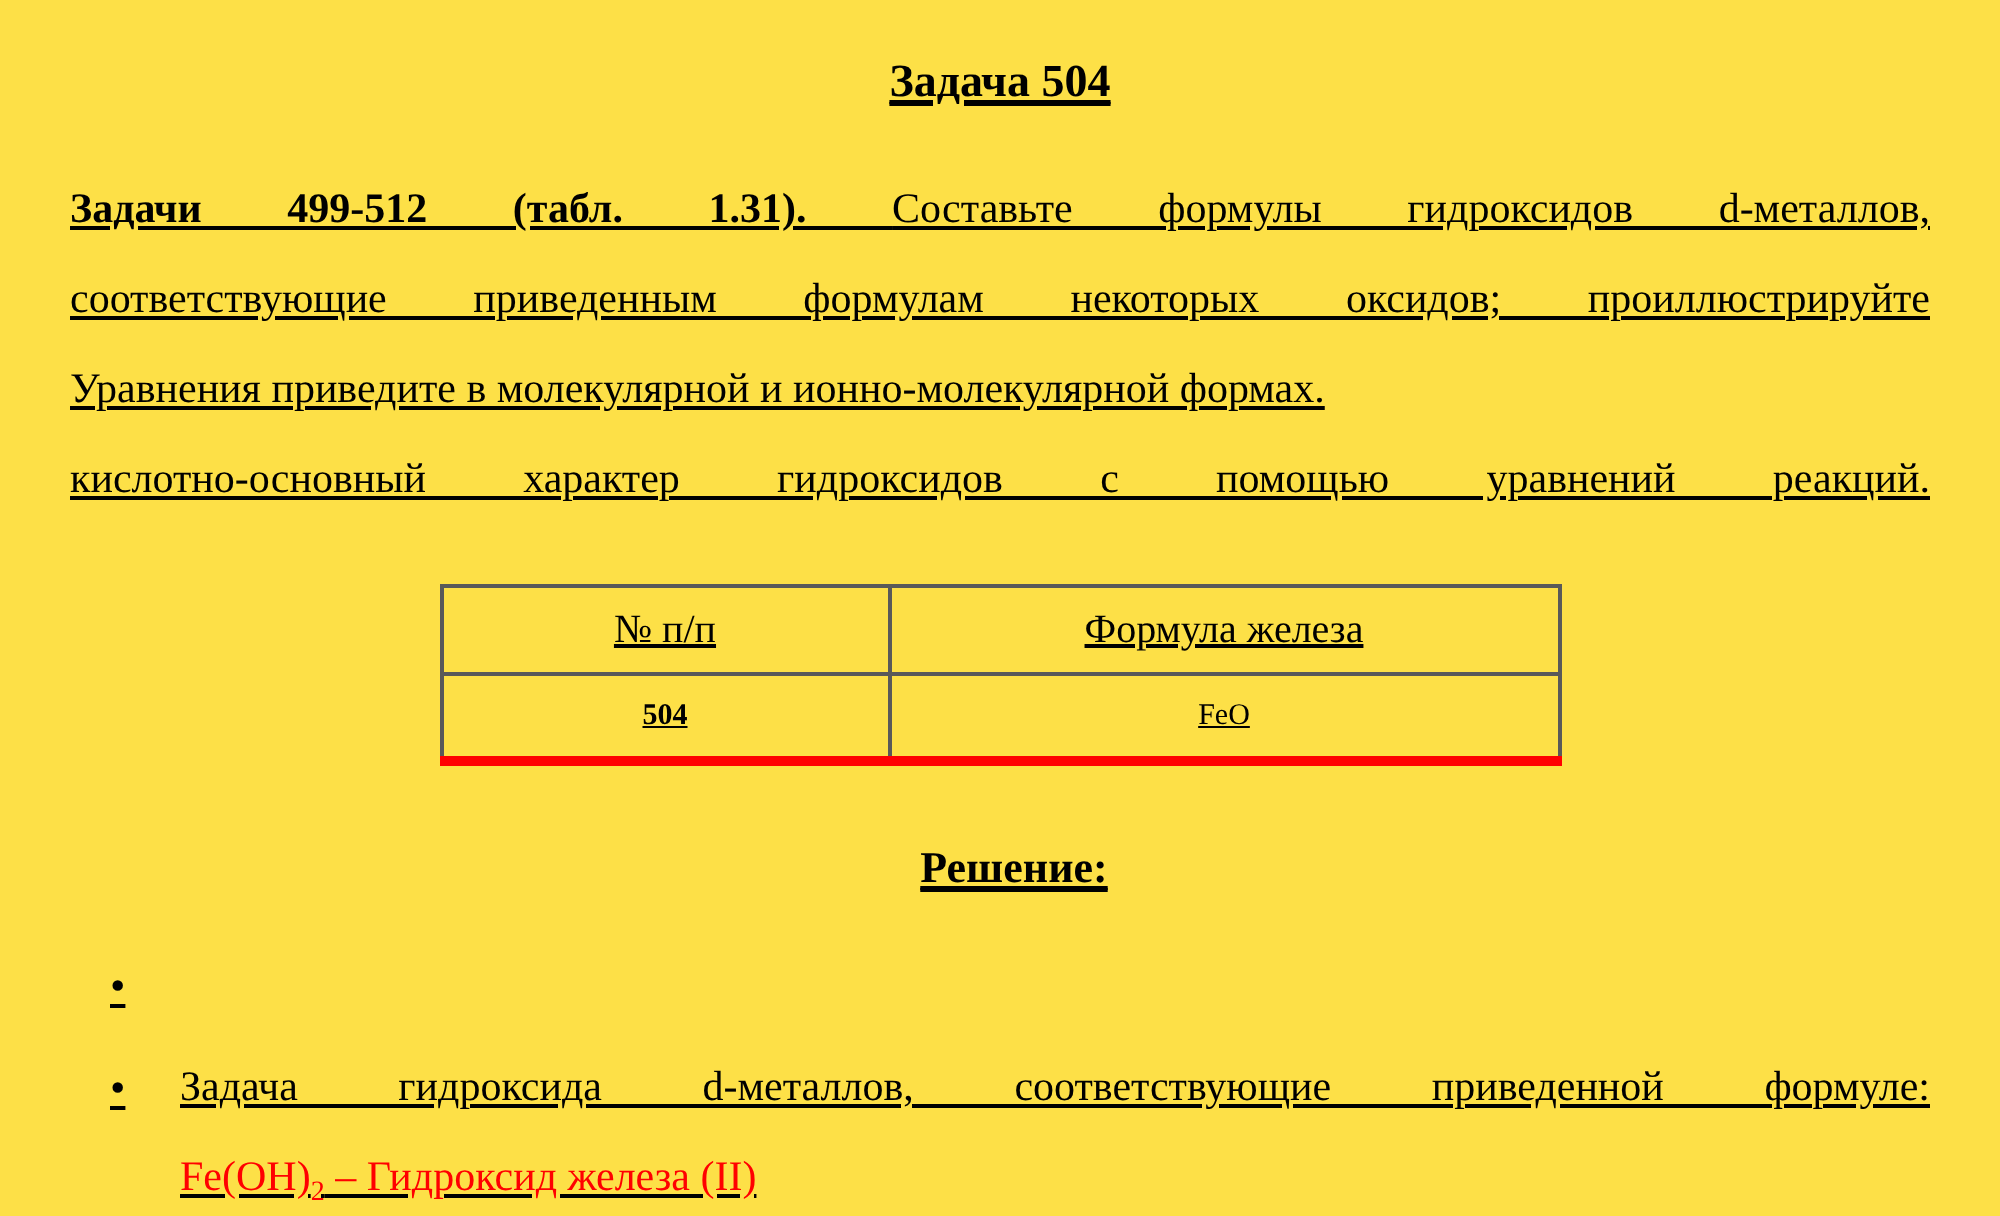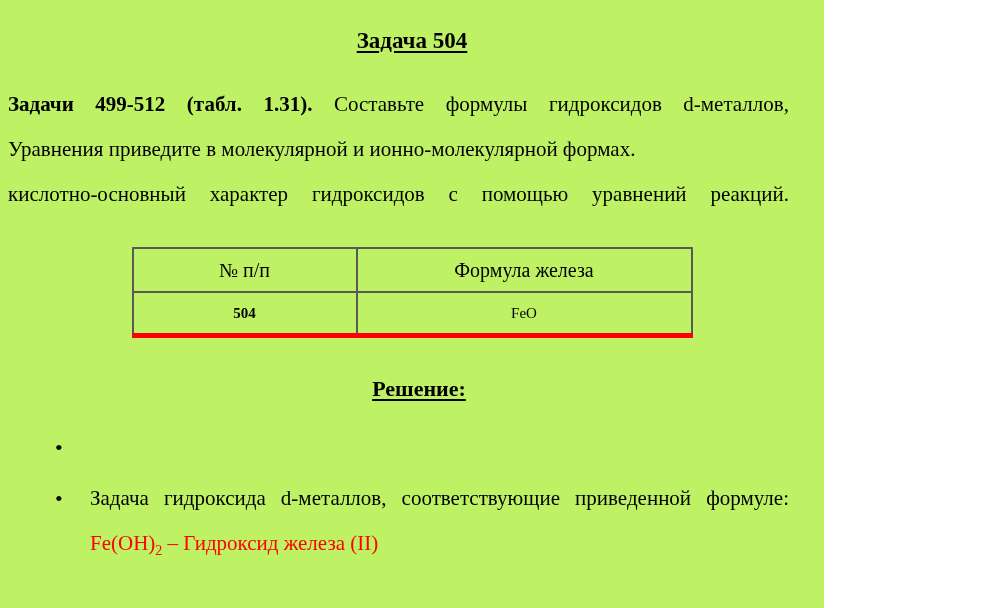--- a/index.html
+++ b/index.html
@@ -2,42 +2,43 @@
 <html><head>
 <meta charset="utf-8">
 <style>
   html, body {
     margin: 0;
     padding: 0;
     background: #ffffff;
   }
   .page {
     position: relative;
-    width: 824px;
+    width: 1000px;
     height: 608px;
     overflow: hidden;
-    background: #bef264;
+    background: #fde047;
     font-family: "Liberation Serif", "DejaVu Serif", serif;
     color: #000000;
+    text-decoration: underline;
   }
   .doc-title {
     padding-top: 26px;
     text-align: center;
     font-size: 23px;
     font-weight: bold;
     line-height: 30px;
   }
   .doc-title .u {
     text-decoration: underline;
     text-decoration-thickness: 2px;
     text-underline-offset: 3px;
   }
   .problem {
     margin-top: 26px;
-    padding-left: 8px;
+    padding-left: 35px;
     padding-right: 35px;
     font-size: 21px;
   }
   .p-line {
     line-height: 45px;
     text-align: justify;
     text-align-last: justify;
     white-space: normal;
   }
   .p-line.last {
@@ -113,20 +114,21 @@
 <body>
 
 <div class="page">
 
   <div class="doc-title">
     <span class="u">Задача 504</span>
   </div>
 
   <div class="problem">
     <div class="p-line"><span class="bold">Задачи 499-512 (табл. 1.31). </span><span>Составьте формулы гидроксидов d-металлов,</span></div>
+    <div class="p-line">соответствующие приведенным формулам некоторых оксидов; проиллюстрируйте</div>
     <div class="p-line last">Уравнения приведите в молекулярной и ионно-молекулярной формах.</div>
     <div class="p-line">кислотно-основный характер гидроксидов с помощью уравнений реакций.</div>
   </div>
 
   <table class="oxide-table">
     <tbody>
       <tr class="hdr-row">
         <td class="col-num">№ п/п</td>
         <td class="col-formula">Формула железа</td>
       </tr>

